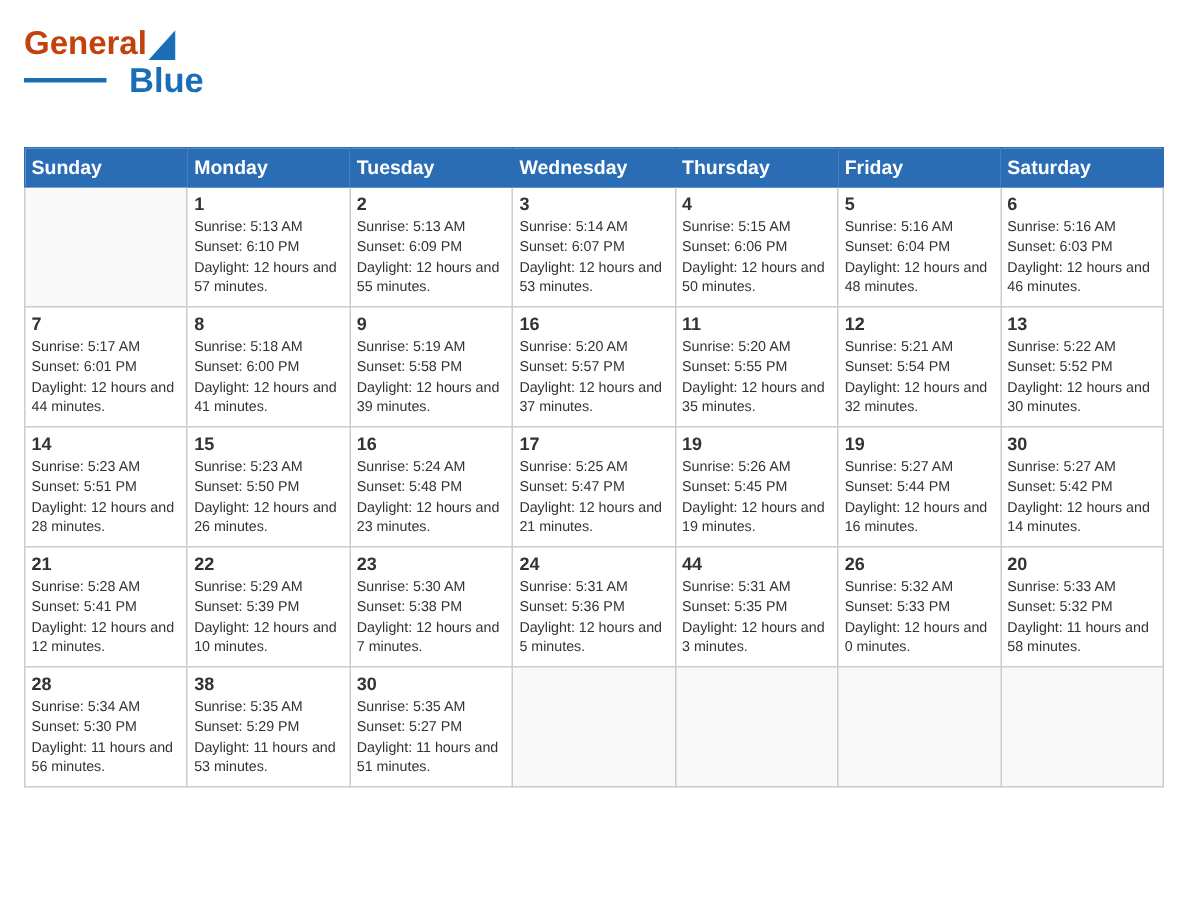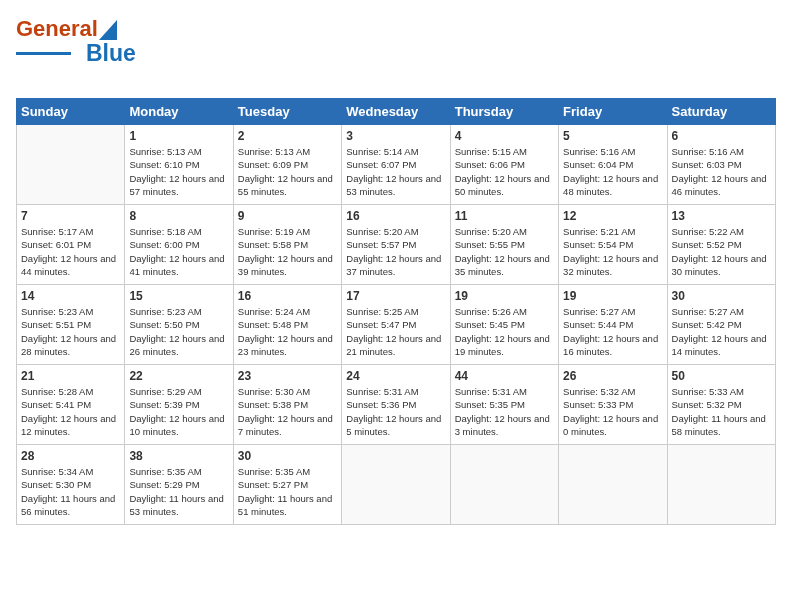--- a/index.html
+++ b/index.html
@@ -223,21 +223,21 @@
           </td>
           <td>
             <span class="day-number">44</span>
             <div class="day-info">Sunrise: 5:31 AM<br>Sunset: 5:35 PM<br>Daylight: 12 hours and 3 minutes.</div>
           </td>
           <td>
             <span class="day-number">26</span>
             <div class="day-info">Sunrise: 5:32 AM<br>Sunset: 5:33 PM<br>Daylight: 12 hours and 0 minutes.</div>
           </td>
           <td>
-            <span class="day-number">50</span>
+            <span class="day-number">20</span>
             <div class="day-info">Sunrise: 5:33 AM<br>Sunset: 5:32 PM<br>Daylight: 11 hours and 58 minutes.</div>
           </td>
         </tr>
         <tr>
           <td>
             <span class="day-number">28</span>
             <div class="day-info">Sunrise: 5:34 AM<br>Sunset: 5:30 PM<br>Daylight: 11 hours and 56 minutes.</div>
           </td>
           <td>
             <span class="day-number">38</span>

